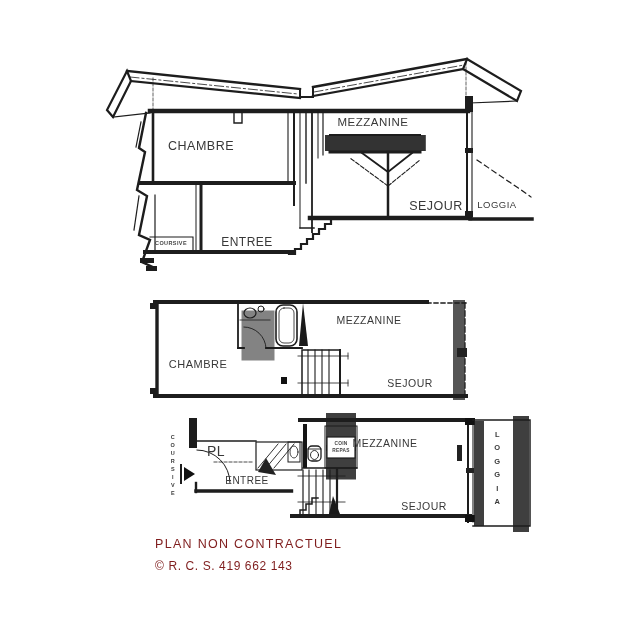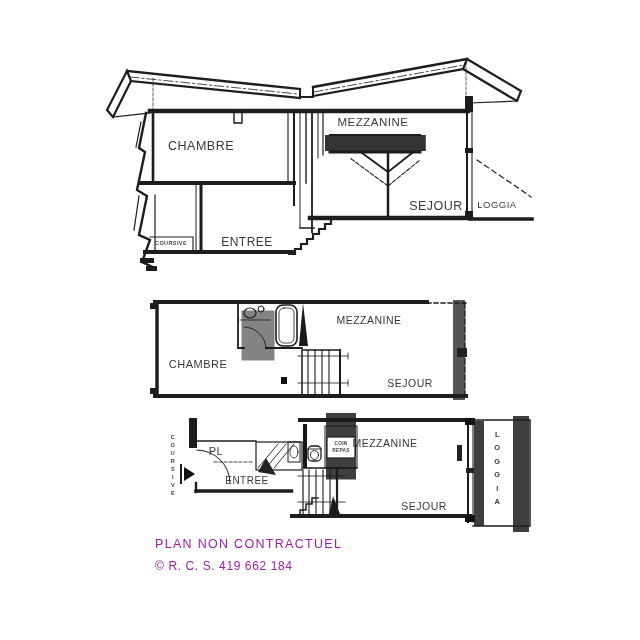--- a/index.html
+++ b/index.html
@@ -15,21 +15,21 @@
     font-weight:400;color:#383838;letter-spacing:.5px;white-space:nowrap;
     line-height:1;
   }
   .tiny{font-weight:700;color:#444;}
   .vert{
     writing-mode:vertical-rl;text-orientation:upright;
     transform:translate(-50%,-50%);position:absolute;
     font-weight:700;color:#3a3a3a;white-space:nowrap;line-height:1;
   }
   .footer-line{
-    position:absolute;color:#a21caf;white-space:nowrap;line-height:1.2;
+    position:absolute;color:#7f1d1d;white-space:nowrap;line-height:1.2;
   }
 </style>
 </head>
 <body>
 
 <div class="stage">
 
 <svg width="640" height="640" viewBox="0 0 640 640">
 
   <g stroke="#1d1d1d" fill="none" stroke-linecap="square">
@@ -215,24 +215,24 @@
   <div class="label" style="left:436px;top:206px;font-size:12.5px;">SEJOUR</div>
   <div class="label" style="left:497px;top:205px;font-size:9.5px;">LOGGIA</div>
   <div class="label" style="left:247px;top:242px;font-size:12px;">ENTREE</div>
   <div class="label tiny" style="left:171px;top:244px;font-size:5.5px;letter-spacing:.4px;">COURSIVE</div>
 
   <div class="label" style="left:198px;top:364px;font-size:11px;">CHAMBRE</div>
   <div class="label" style="left:369px;top:320px;font-size:10.5px;">MEZZANINE</div>
   <div class="label" style="left:410px;top:383px;font-size:10.5px;">SEJOUR</div>
 
   <div class="vert tiny" style="left:172px;top:466px;font-size:5.5px;letter-spacing:2px;">COURSIVE</div>
-  <div class="label" style="left:216px;top:451px;font-size:11px;">PL</div>
+  <div class="label" style="left:216px;top:451px;font-size:14px;">PL</div>
   <div class="label" style="left:247px;top:481px;font-size:10px;">ENTREE</div>
   <div class="label tiny" style="left:341px;top:444px;font-size:4.8px;letter-spacing:.3px;">COIN</div>
   <div class="label tiny" style="left:341px;top:451px;font-size:4.8px;letter-spacing:.3px;">REPAS</div>
   <div class="label" style="left:385px;top:443px;font-size:10.5px;">MEZZANINE</div>
   <div class="label" style="left:424px;top:506px;font-size:10.5px;">SEJOUR</div>
   <div class="vert" style="left:497px;top:470px;font-size:7.5px;letter-spacing:4.5px;">LOGGIA</div>
 
   <div class="footer-line" style="left:155px;top:537px;font-size:12.5px;letter-spacing:1.3px;">PLAN NON CONTRACTUEL</div>
-  <div class="footer-line" style="left:155px;top:559px;font-size:12px;letter-spacing:.6px;">© R. C. S. 419 662 184</div>
+  <div class="footer-line" style="left:155px;top:559px;font-size:12px;letter-spacing:.6px;">© R. C. S. 419 662 143</div>
 
 </div>
 
 </body></html>

